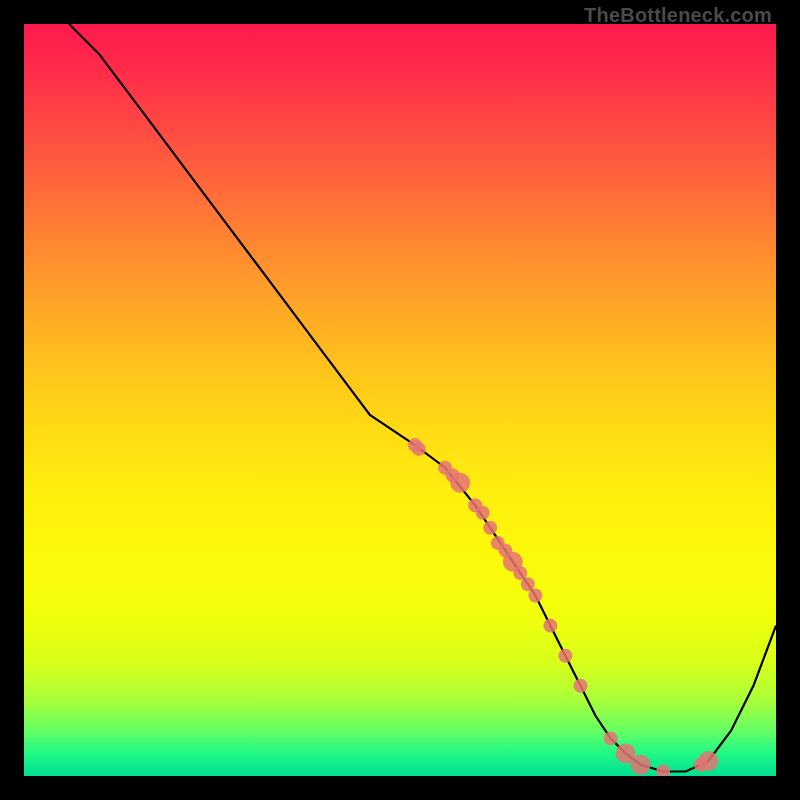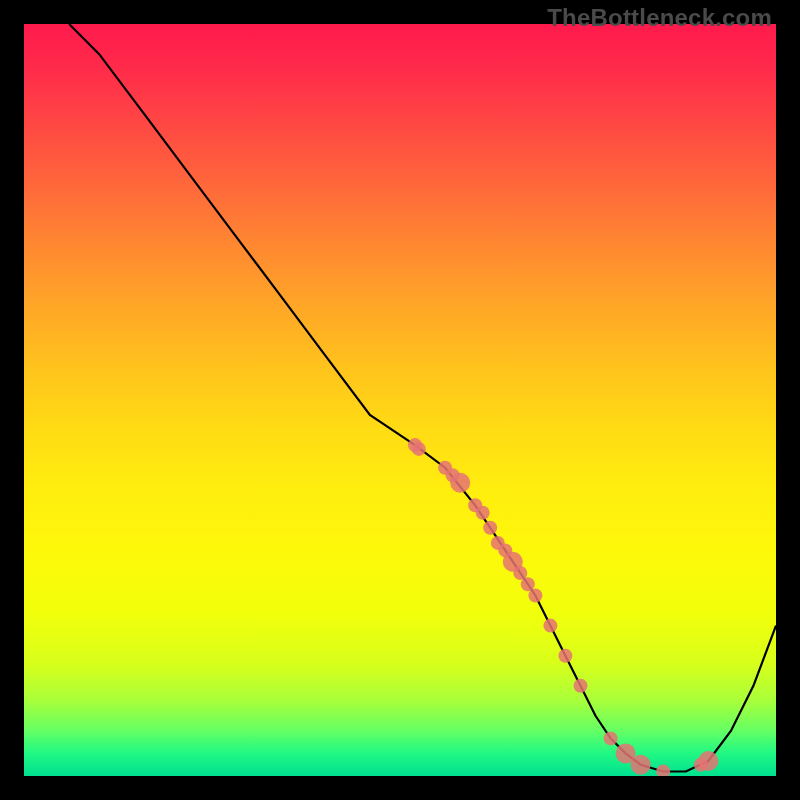--- a/index.html
+++ b/index.html
@@ -40,21 +40,21 @@
       #a8ff3a 90%,
       #64ff64 94%,
       #20f884 97%,
       #00e090 100%);
   }
   .watermark {
     position: absolute;
     top: 4px;
     right: 28px;
     font-family: Arial, Helvetica, sans-serif;
-    font-size: 24px;
+    font-size: 20px;
     font-weight: 600;
     color: #4a4a4a;
     letter-spacing: 0.2px;
     z-index: 5;
   }
   svg.curve {
     position: absolute;
     left: 0;
     top: 0;
     width: 752px;

